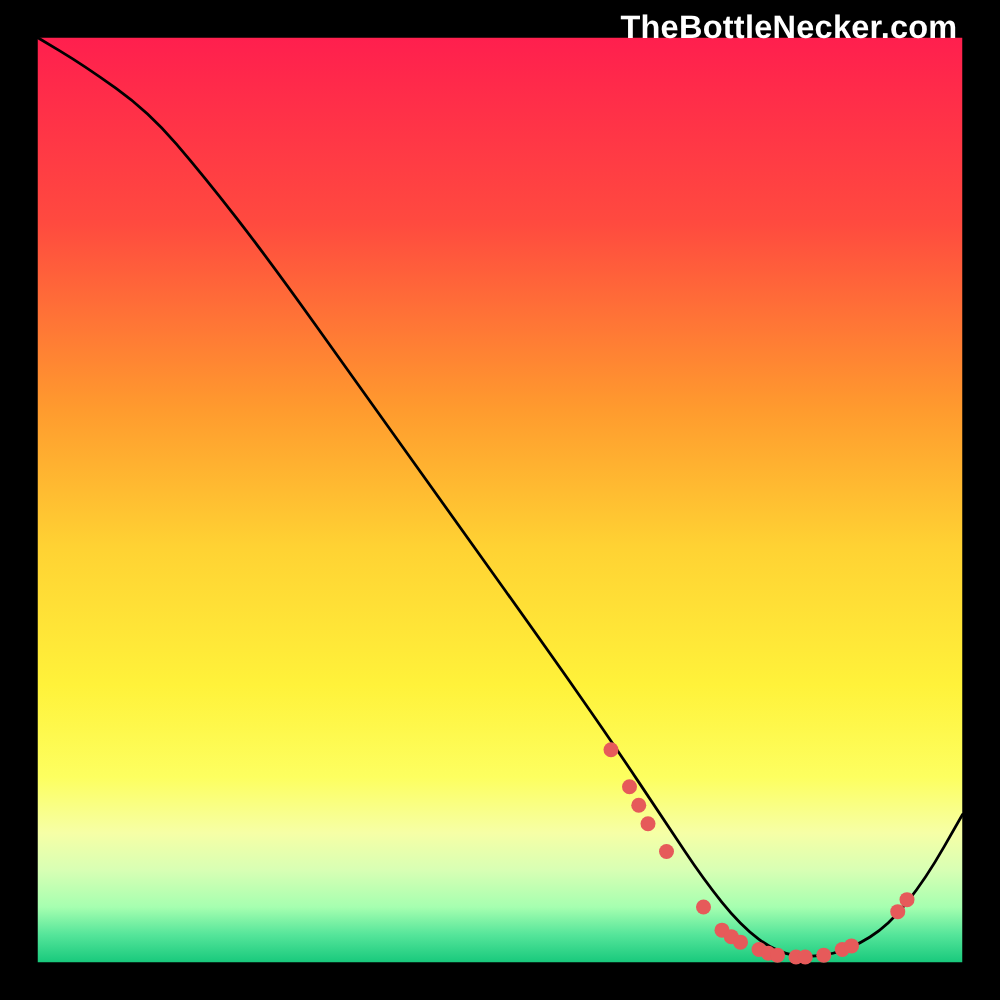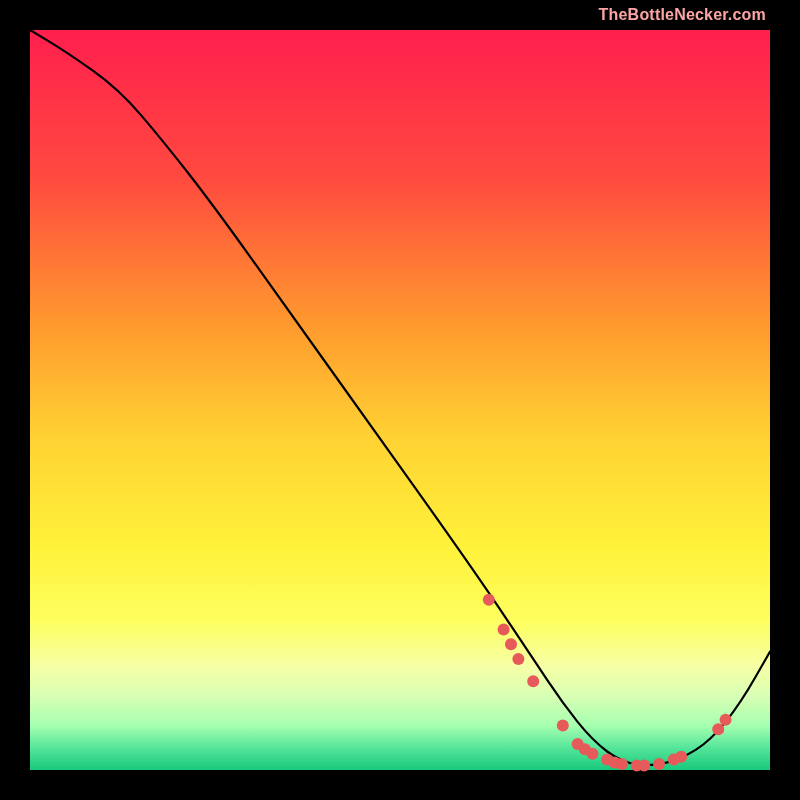--- a/index.html
+++ b/index.html
@@ -19,23 +19,23 @@
     height: 740px;
   }
   .gradient {
     position: absolute;
     left: 0; top: 0; width: 100%; height: 100%;
   }
   .watermark {
     position: absolute;
     top: 6px;
     right: 34px;
-    font-size: 16px;
+    font-size: 26px;
     font-weight: 600;
-    color: #fca5a5;
+    color: #ffffff;
     letter-spacing: 0.2px;
   }
   svg.plot {
     position: absolute;
     left: 30px;
     top: 30px;
     width: 740px;
     height: 740px;
     overflow: visible;
   }

